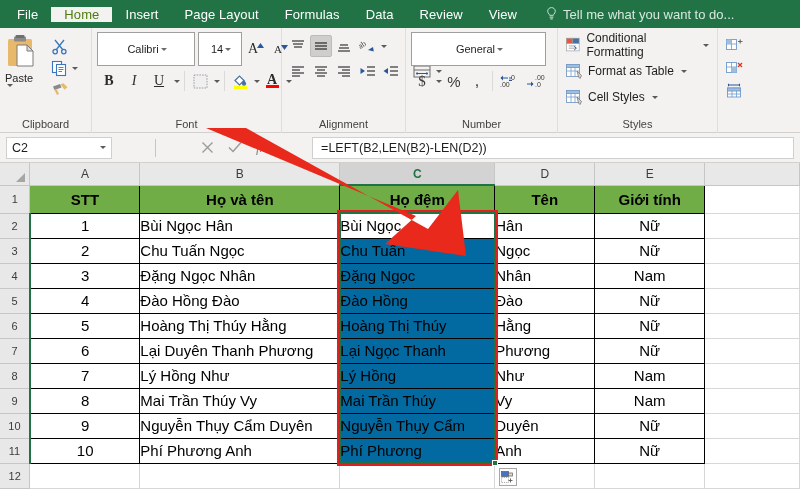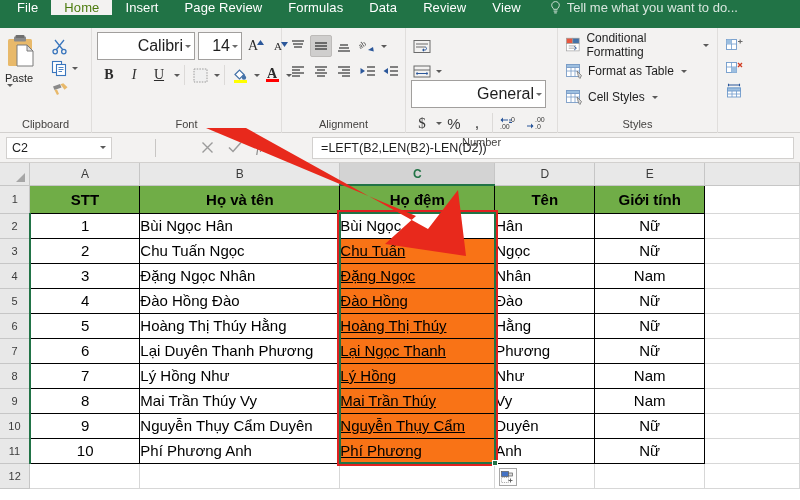--- a/index.html
+++ b/index.html
@@ -9,21 +9,21 @@
     overflow: hidden;
     background: #ffffff;
   }
   #app { position: relative; width: 800px; height: 500px; }
 
   
   .tabbar {
     height: 28px;
     background: #217346;
     display: flex;
-    align-items: flex-start;
+    align-items: center;
     padding-left: 4px;
   }
   .tab {
     color: #ffffff;
     font-size: 13px;
     display: flex; align-items: center;
     padding: 0 13px;
     white-space: nowrap;
     letter-spacing: .1px;
   }
@@ -78,34 +78,34 @@
   }
   .ibtn.sel { background: #cfcecd; border-color: #bdbbb9; }
   .caret { width: 0; height: 0; border-left: 3.2px solid transparent;
            border-right: 3.2px solid transparent; border-top: 3.6px solid #5a5a5a;
            display: inline-block; margin-left: 2px; }
 
   
   .fontrow1 { display: flex; align-items: center; gap: 3px; }
   .fontrow2 { display: flex; align-items: center; gap: 1px; margin-top: 4px; }
   .combo {
-    height: 28px; background: #fff; border: 1px solid #a19f9d;
-    display: flex; align-items: center; justify-content: flex-end;
-    padding: 0 3px 0 5px; font-size: 16px; color: #1e1e1e;
+    height: 34px; background: #fff; border: 1px solid #a19f9d;
+    display: flex; align-items: center; justify-content: center;
+    padding: 0 3px 0 5px; font-size: 11px; color: #1e1e1e;
   }
   .combo .caret { border-top-color: #6b6b6b; }
   .vsep { width: 1px; height: 20px; background: #dcdad8; margin: 0 3px; }
   .underbar { width: 13px; height: 3px; display: block; margin-top: -1px; }
 
   
   .algrid { display: flex; flex-direction: column; gap: 3px; padding-top: 3px; }
   .alrow { display: flex; align-items: center; gap: 1px; }
 
   
-  .numcombo { width: 135px; margin-top: 48px; }
+  .numcombo { width: 135px; }
   .numrow2 { display: flex; align-items: center; gap: 1px; margin-top: 4px; }
 
   
   .stylist { display: flex; flex-direction: column; gap: 4px; padding-top: 2px; }
   .strow {
     display: flex; align-items: center; gap: 5px; height: 22px;
     font-size: 12px; color: #1e1e1e; padding: 0 3px;
   }
   .cellslist { display: flex; flex-direction: column; gap: 1px; padding-top: 2px; }
 
@@ -163,21 +163,21 @@
     border-right: 1px solid #d7d7d7; border-bottom: 1px solid #d7d7d7;
     padding: 0 4px; white-space: nowrap; overflow: hidden;
   }
   .bdr { border: 1px solid #000; }
   .hdrcell {
     background: #70ad47; font-weight: bold; text-align: center;
     height: 28px; font-size: 15px;
     border: 1px solid #000;
   }
   .ctr { text-align: center; }
-  .selc { background: #f97316; text-decoration: underline; }
+  .selc { background: #0369a1; }
   .active-cell { background: #ffffff; }
 
   
   .selbox {
     position: absolute; border: 2px solid #217346;
     pointer-events: none;
   }
   .redbox {
     position: absolute; border: 2px solid #e02020;
     pointer-events: none;
@@ -197,21 +197,21 @@
 </style>
 </head>
 <body>
 
 <div id="app">
 
   <div class="tabbar">
     <div class="tab">File</div>
     <div class="tab active">Home</div>
     <div class="tab">Insert</div>
-    <div class="tab">Page Review</div>
+    <div class="tab">Page Layout</div>
     <div class="tab">Formulas</div>
     <div class="tab">Data</div>
     <div class="tab">Review</div>
     <div class="tab">View</div>
     <div class="tellme">
       <svg class="bulb" viewBox="0 0 11 14">
         <path d="M5.5 0.6C3.3 0.6 1.7 2.2 1.7 4.2c0 1.4 0.7 2.2 1.4 3 0.3 0.4 0.5 0.7 0.5 1.1h3.8c0-0.4 0.2-0.7 0.5-1.1 0.7-0.8 1.4-1.6 1.4-3C9.3 2.2 7.7 0.6 5.5 0.6z" fill="none" stroke="#d9e7df" stroke-width="0.9"></path>
         <rect x="3.6" y="9.6" width="3.8" height="1" fill="#d9e7df"></rect>
         <rect x="4.2" y="11.4" width="2.6" height="1" fill="#d9e7df"></rect>
       </svg>

